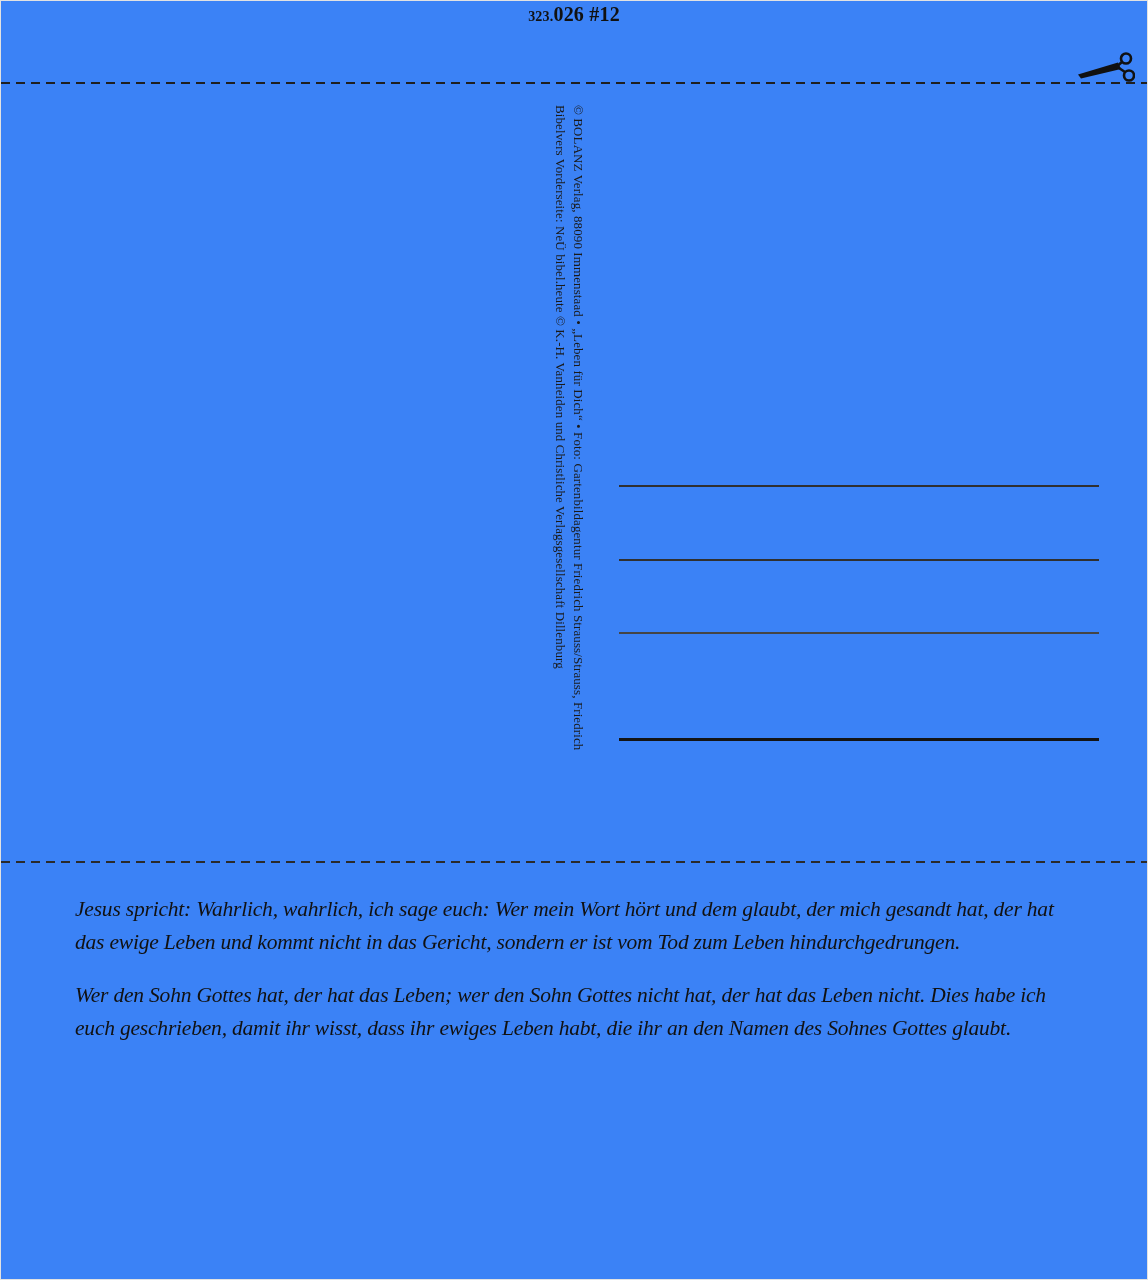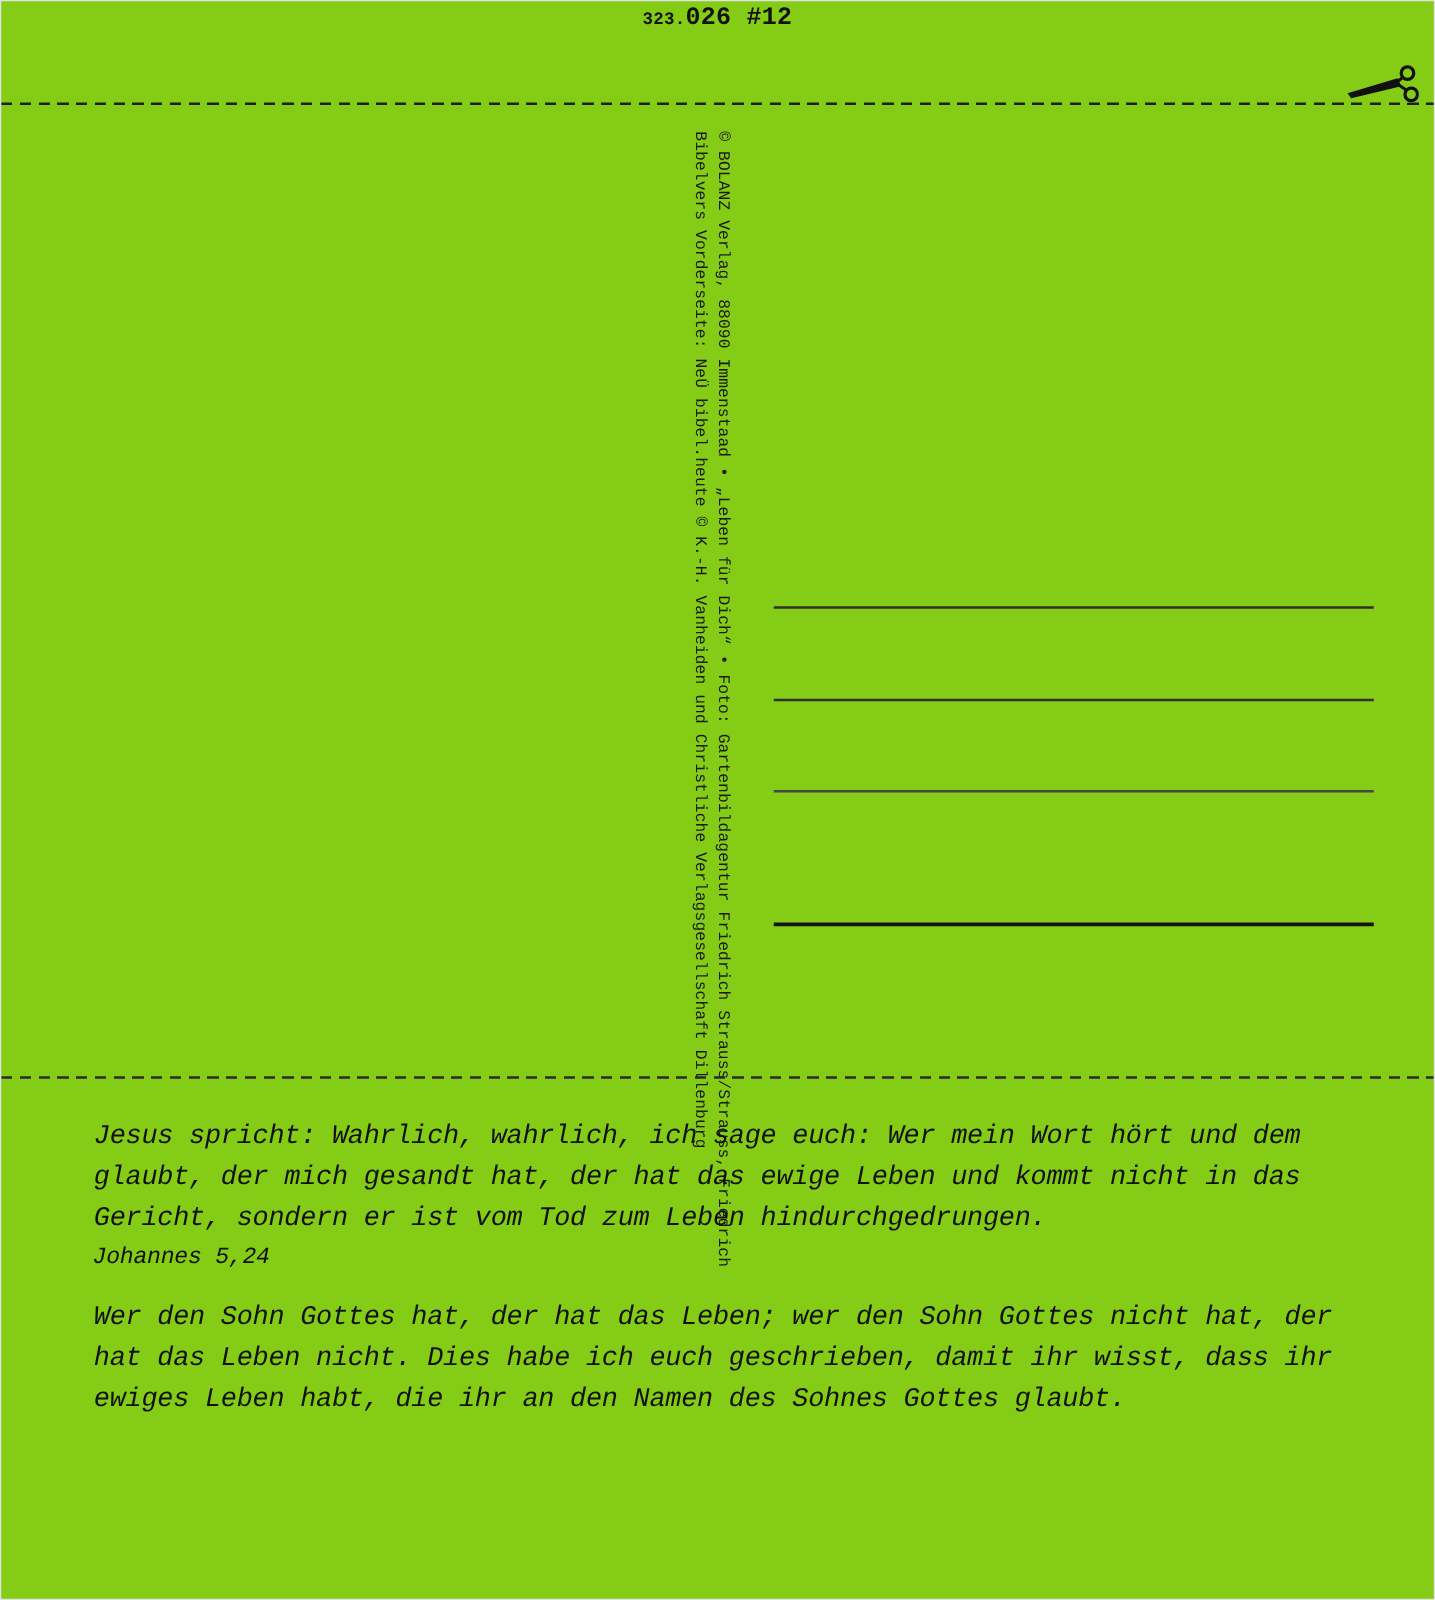--- a/index.html
+++ b/index.html
@@ -1,23 +1,23 @@
 <!DOCTYPE html>
 <html lang="de"><head>
 <meta charset="utf-8">
 <style>
   html, body { margin: 0; padding: 0; background: #fff; }
   .page {
     position: relative;
     width: 1146px;
     height: 1278px;
-    background: #84cc16;
+    background: #3b82f6;
     border: 1px solid #e2e2e2;
     overflow: hidden;
-    font-family: Liberation Mono, monospace;
+    font-family: Liberation Serif, serif;
     color: #111111;
   }
 
   
   .code {
     position: absolute;
     top: 2px; left: 0; right: 0;
     text-align: center;
     white-space: nowrap;
   }
@@ -131,18 +131,17 @@
     <div class="al al2"></div>
     <div class="al al3"></div>
     <div class="al al4"></div>
   </div>
 
   <div class="cut bottom"></div>
 
   <div class="content">
 
     <p class="verse">Jesus spricht: Wahrlich, wahrlich, ich sage euch: Wer mein Wort hört und dem glaubt, der mich gesandt hat, der hat das ewige Leben und kommt nicht in das Gericht, sondern er ist vom Tod zum Leben hindurchgedrungen.</p>
-    <p class="ref">Johannes 5,24</p>
 
     <p class="verse v2">Wer den Sohn Gottes hat, der hat das Leben; wer den Sohn Gottes nicht hat, der hat das Leben nicht. Dies habe ich euch geschrieben, damit ihr wisst, dass ihr ewiges Leben habt, die ihr an den Namen des Sohnes Gottes glaubt.</p>
   </div>
 
 </div>
 
 </body></html>

